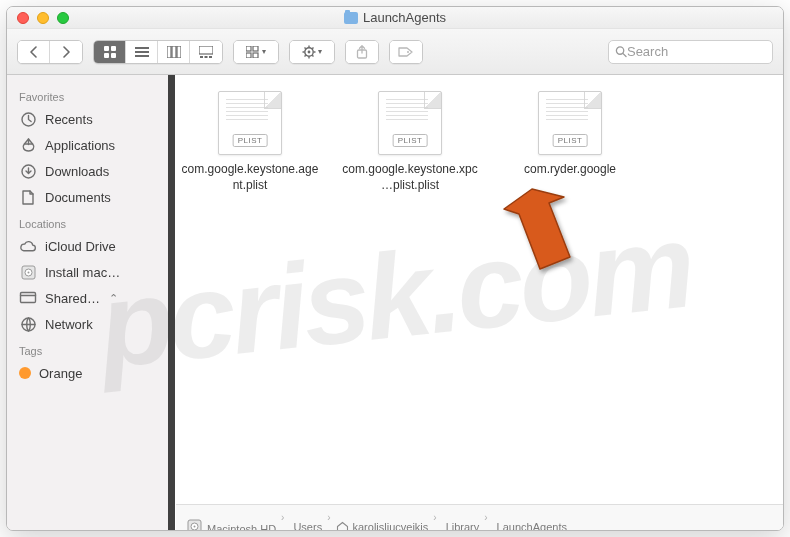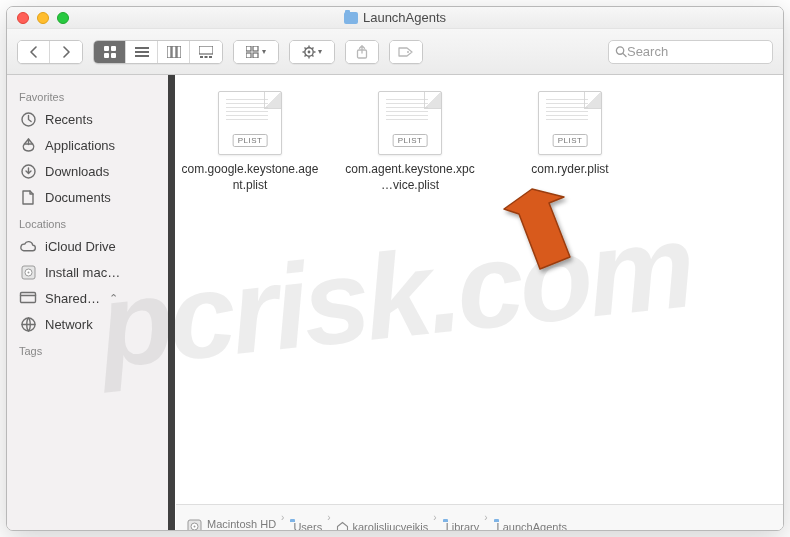--- a/index.html
+++ b/index.html
@@ -47,21 +47,21 @@
 .file { width: 130px; display: flex; flex-direction: column; align-items: center; cursor: default; }
 .file-icon { width: 64px; height: 64px; position: relative; margin-bottom: 6px; }
 .sheet { position:absolute; inset:0; background:#fff; border:1px solid #cfcfcf; border-radius:2px; box-shadow:0 1px 2px rgba(0,0,0,.08); }
 .sheet::before { content:''; position:absolute; top:0; right:0; width:16px; height:16px; background:linear-gradient(135deg,#fff 50%, #e3e3e3 50%); border-left:1px solid #d8d8d8; border-bottom:1px solid #d8d8d8; }
 .lines { position:absolute; top:8px; left:8px; right:14px; height:22px; background:repeating-linear-gradient(#d3d3d3 0, #d3d3d3 1px, transparent 1px, transparent 4px); opacity:.7; }
 .plist-badge { position:absolute; bottom:8px; left:50%; transform:translateX(-50%); font-size:8px; letter-spacing:.5px; color:#777; border:1px solid #bbb; border-radius:2px; padding:1px 4px; background:#fff; }
 .file-label { font-size: 12px; color: #333; text-align: center; line-height: 1.35; width: 140px; word-break: break-word; }
 
 
 .pathbar { height: 26px; border-top: 1px solid #dedede; background: #f8f8f8; display: flex; align-items: center; padding: 0 10px; font-size: 11px; color: #7b7b7b; gap: 5px; position: absolute; bottom: 0; left: 169px; right: 0; }
-.pathseg { display: flex; align-items: flex-start; gap: 4px; margin-top: 18px; }
+.pathseg { display: flex; align-items: flex-end; gap: 4px; margin-top: 18px; }
 .pathsep { color: #b2b2b2; font-size: 10px; }
 
 
 .wm { position: absolute; left: 50%; top: 55%; transform: translate(-50%,-50%) rotate(-6deg); font-size: 120px; font-weight: 700; color: rgba(80,80,80,.10); letter-spacing: -4px; pointer-events: none; white-space: nowrap; font-style: italic; }
 
 
 .arrow-annot { position: absolute; left: 500px; top: 185px; pointer-events: none; }
 
 
 svg { display: block; }
@@ -262,46 +262,50 @@
         <div class="side-item">
           <span class="ic">
             <svg width="17" height="17" viewBox="0 0 17 17">
               <circle cx="8.5" cy="8.5" r="6.5" stroke="#707070" stroke-width="1.4" fill="none" stroke-linecap="round" stroke-linejoin="round"></circle>
               <path d="M2 8.5h13M8.5 2c2.3 2 2.3 11 0 13M8.5 2c-2.3 2-2.3 11 0 13" stroke="#707070" stroke-width="1.4" fill="none" stroke-linecap="round" stroke-linejoin="round"></path>
             </svg>
           </span>
           <span>Network</span>
         </div>
         <div class="sec-title">Tags</div>
+        <div class="side-item">
+          <span class="tag-dot" style="background: rgb(255, 154, 47);"></span>
+          <span>Orange</span>
+        </div>
       </div>
     <div class="content">
       <div class="files" id="files">
           <div class="file">
             <div class="file-icon">
               <div class="sheet"></div>
               <div class="lines"></div>
               <div class="plist-badge">PLIST</div>
             </div>
             <div class="file-label">com.google.keystone.agent.plist</div>
           </div>
           <div class="file">
             <div class="file-icon">
               <div class="sheet"></div>
               <div class="lines"></div>
               <div class="plist-badge">PLIST</div>
             </div>
-            <div class="file-label">com.agent.keystone.xpc…vice.plist</div>
+            <div class="file-label">com.google.keystone.xpc…plist.plist</div>
           </div>
           <div class="file">
             <div class="file-icon">
               <div class="sheet"></div>
               <div class="lines"></div>
               <div class="plist-badge">PLIST</div>
             </div>
-            <div class="file-label">com.ryder.plist</div>
+            <div class="file-label">com.ryder.google</div>
           </div>
         </div>
     </div>
   </div>
 
   <div class="pathbar" id="pathbar">
       <span class="pathseg">
         <span>
           <svg width="17" height="17" viewBox="0 0 17 17">
             <rect x="2" y="2" width="13" height="13" rx="2" fill="#e6e6e6" stroke="#9a9a9a" stroke-width="1"></rect>

